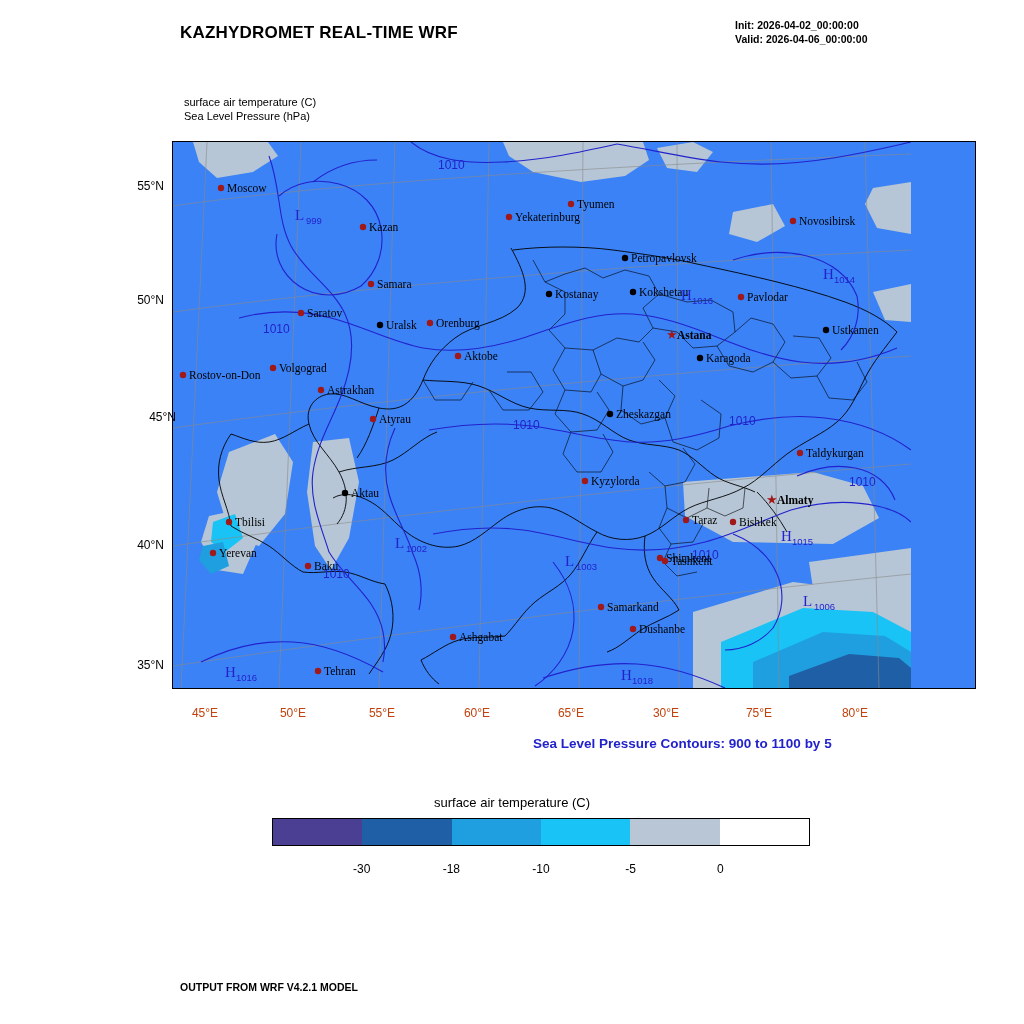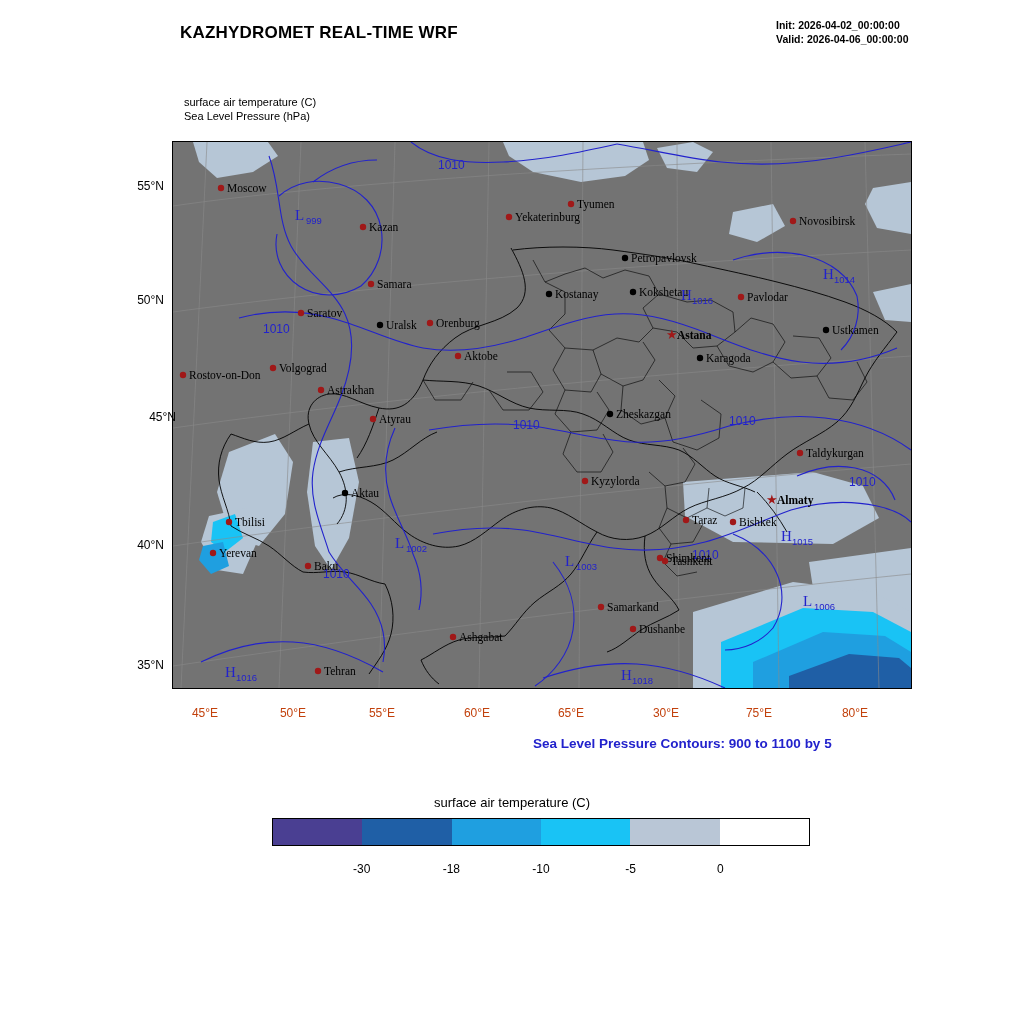--- a/index.html
+++ b/index.html
@@ -14,37 +14,37 @@
 
   
   #title{
     left:180px; top:16px;
     font-size:17px; font-weight:bold; letter-spacing:.2px;
     color:#000;
     margin-top:7px;
   }
   #init-block{
     left:735px; top:18px;
-    font-size:10.5px; font-weight:bold; color:#000; line-height:14px;margin-left:41px;
+    font-size:10.5px; font-weight:bold; color:#000; line-height:14px;
   }
 
   
   #field-labels{
     left:184px; top:95px;
     font-size:11px; color:#000; line-height:14px;
   }
 
   
   #map-frame{
     left:172px; top:141px;
-    width:740px; height:548px;
+    width:804px; height:548px;
     border:1px solid #000;
     box-sizing:border-box;
     overflow:hidden;
-    background:#737373;
+    background:#3b82f6;
   }
   #map-svg{display:block;width:738px;height:546px;}
 
   
   .lat-label{
     font-size:12px; color:#000; text-align:right; width:70px;
   }
   .lon-label{
     font-size:12px; color:#c2410c; text-align:center; width:60px;
   }
@@ -450,13 +450,14 @@
   </div>
 <div class="abs" id="cbar-ticks">
     <span class="cbtick" style="left: 89.6667px;">-30</span>
     <span class="cbtick" style="left: 179.333px;">-18</span>
     <span class="cbtick" style="left: 269px;">-10</span>
     <span class="cbtick" style="left: 358.667px;">-5</span>
     <span class="cbtick" style="left: 448.333px;">0</span>
   </div>
 
 <div class="abs" id="footer">
+  <div>OUTPUT FROM WRF V4.2.1 MODEL</div>
 </div>
 
 </body></html>

